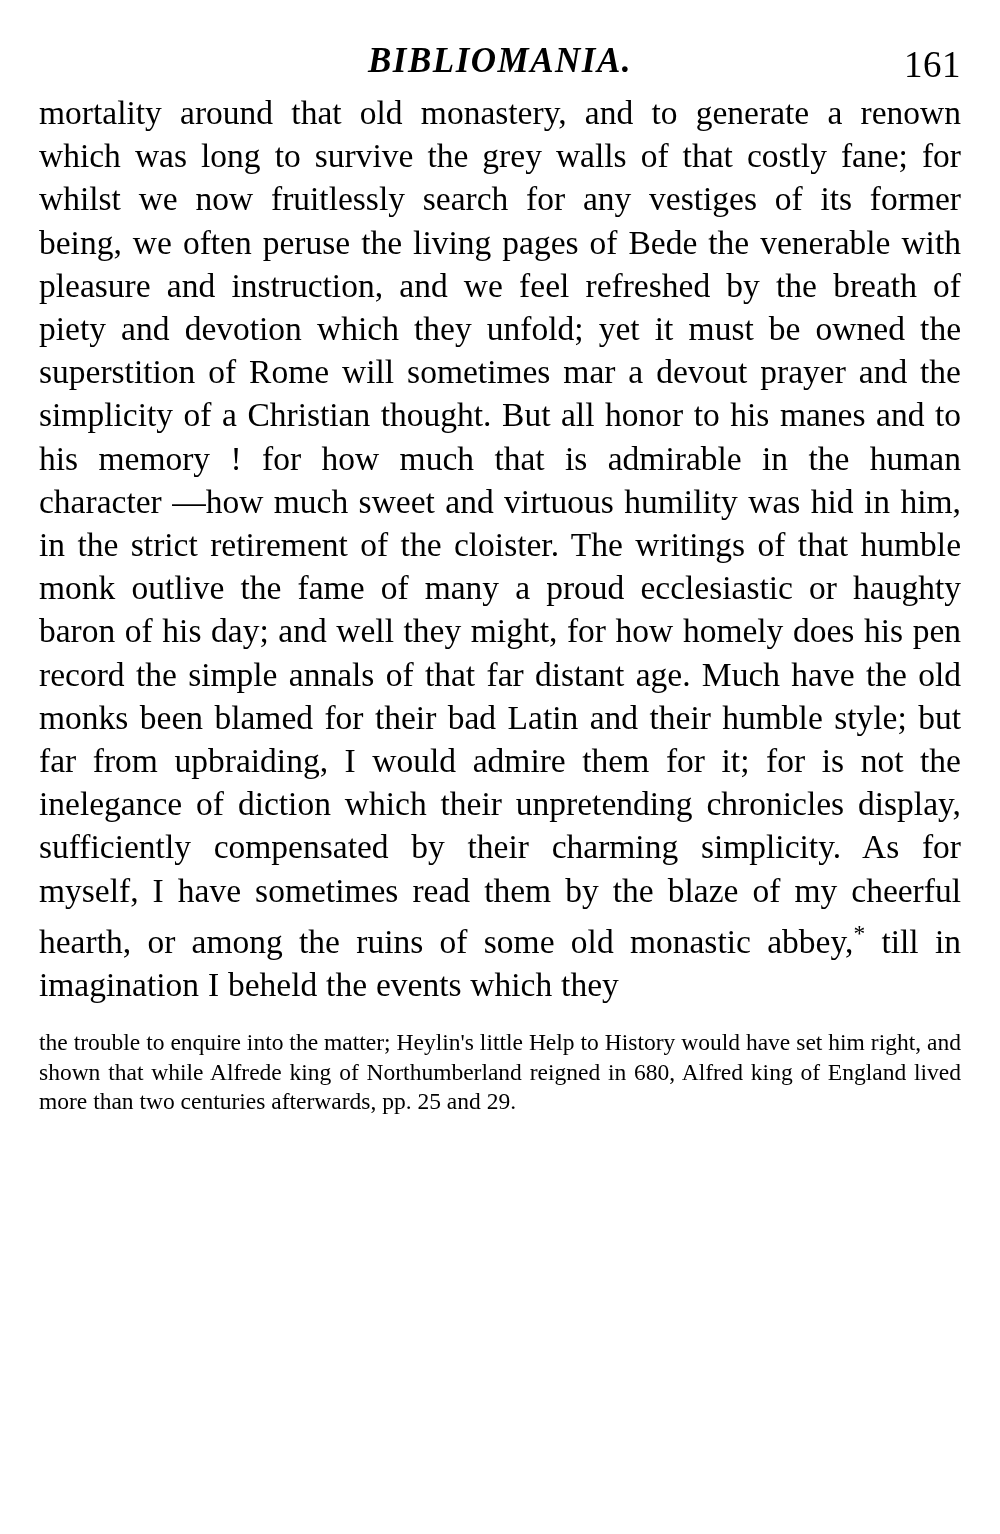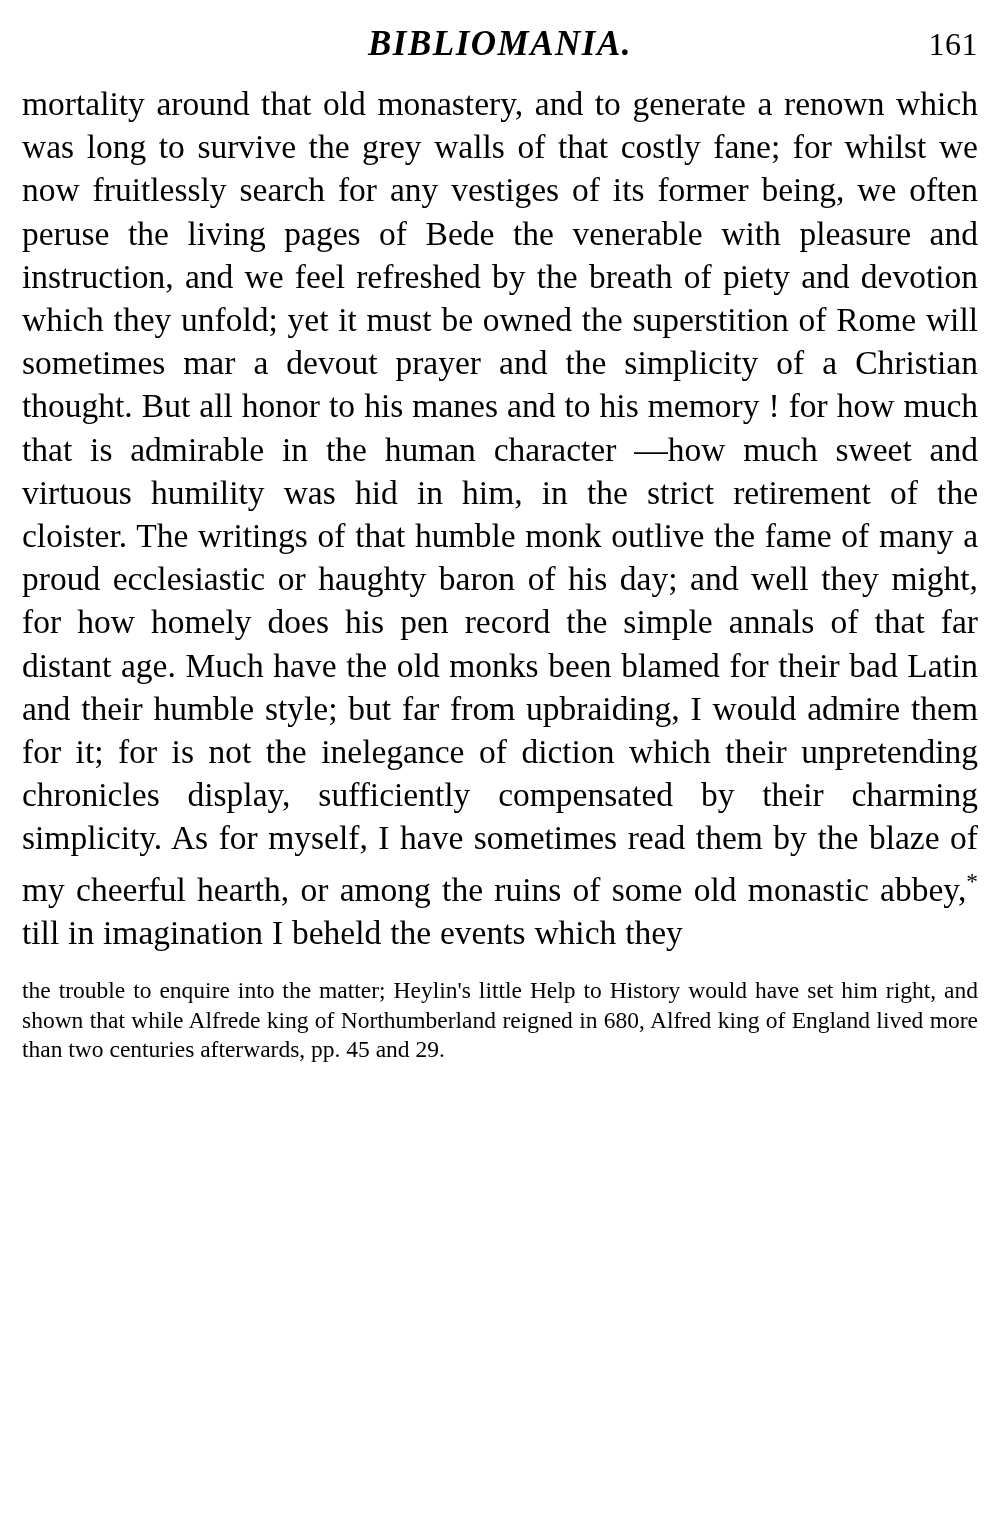--- a/index.html
+++ b/index.html
@@ -12,47 +12,47 @@
     height: 1534px;
     font-family: "Liberation Serif", "DejaVu Serif", serif;
     color: #000000;
     overflow: hidden;
   }
   .page {
     position: relative;
     width: 1000px;
     height: 1534px;
     box-sizing: border-box;
-    padding: 0;
+    padding: 17px;
   }
   .header {
     position: relative;
     height: 70px;
     margin: 0 22px 0 22px;
     display: flex;
     align-items: flex-start;
     justify-content: center;
   }
   .running-title {
     font-style: italic;
     font-weight: bold;
     font-size: 35px;
     letter-spacing: 1.5px;
     margin-top: 24px;
   }
   .folio {
     position: absolute;
     right: 0;
     top: 26px;
-    font-size: 32px;
+    font-size: 37px;
     font-variant: small-caps;
     letter-spacing: 0.5px;
   }
   .body-text {
-    margin: 12px 22px;
+    margin: 4px 22px;
     font-size: 33.5px;
     line-height: 43.2px;
     text-align: justify;
     text-justify: inter-word;
     word-spacing: 0.5px;
   }
   .body-text p {
     margin: 0;
     text-indent: 0;
   }
@@ -81,16 +81,16 @@
   <div class="header">
     <div class="running-title">BIBLIOMANIA.</div>
     <div class="folio">161</div>
   </div>
 
   <div class="body-text">
     <p><span>mortality around that old monastery, and to generate a renown which was long to survive the grey walls of that costly fane; for whilst we now fruitlessly search for any vestiges of its former being, we often peruse the living pages of Bede the venerable with pleasure and instruction, and we feel refreshed by the breath of piety and devotion which they unfold; yet it must be owned the superstition of Rome will sometimes mar a devout prayer and the simplicity of a Christian thought. But all honor to his manes and to his memory ! for how much that is admirable in the human character —how much sweet and virtuous humility was hid in him, in the strict retirement of the cloister.  The writings of that humble monk outlive the fame of many a proud ecclesiastic or haughty baron of his day; and well they might, for how homely does his pen record the simple annals of that far distant age. Much have the old monks been blamed for their bad Latin and their humble style; but far from upbraiding, I would admire them for it; for is not the inelegance of diction which their unpretending chronicles display, sufficiently compensated by their charming simplicity.  As for myself, I have sometimes read them by the blaze of my cheerful hearth, or among the ruins of some old monastic abbey,</span><span class="sup">*</span><span> till in imagination I beheld the events which they</span></p>
   </div>
 
   <div class="footnotes">
-    <p>the trouble to enquire into the matter; Heylin's little Help to History would have set him right, and shown that while Alfrede king of Northumberland reigned in 680, Alfred king of England lived more than two centuries afterwards, pp. 45 and 29.</p>
+    <p>the trouble to enquire into the matter; Heylin's little Help to History would have set him right, and shown that while Alfrede king of Northumberland reigned in 680, Alfred king of England lived more than two centuries afterwards, pp. 25 and 29.</p>
   </div>
 
 </div>
 
 </body></html>

